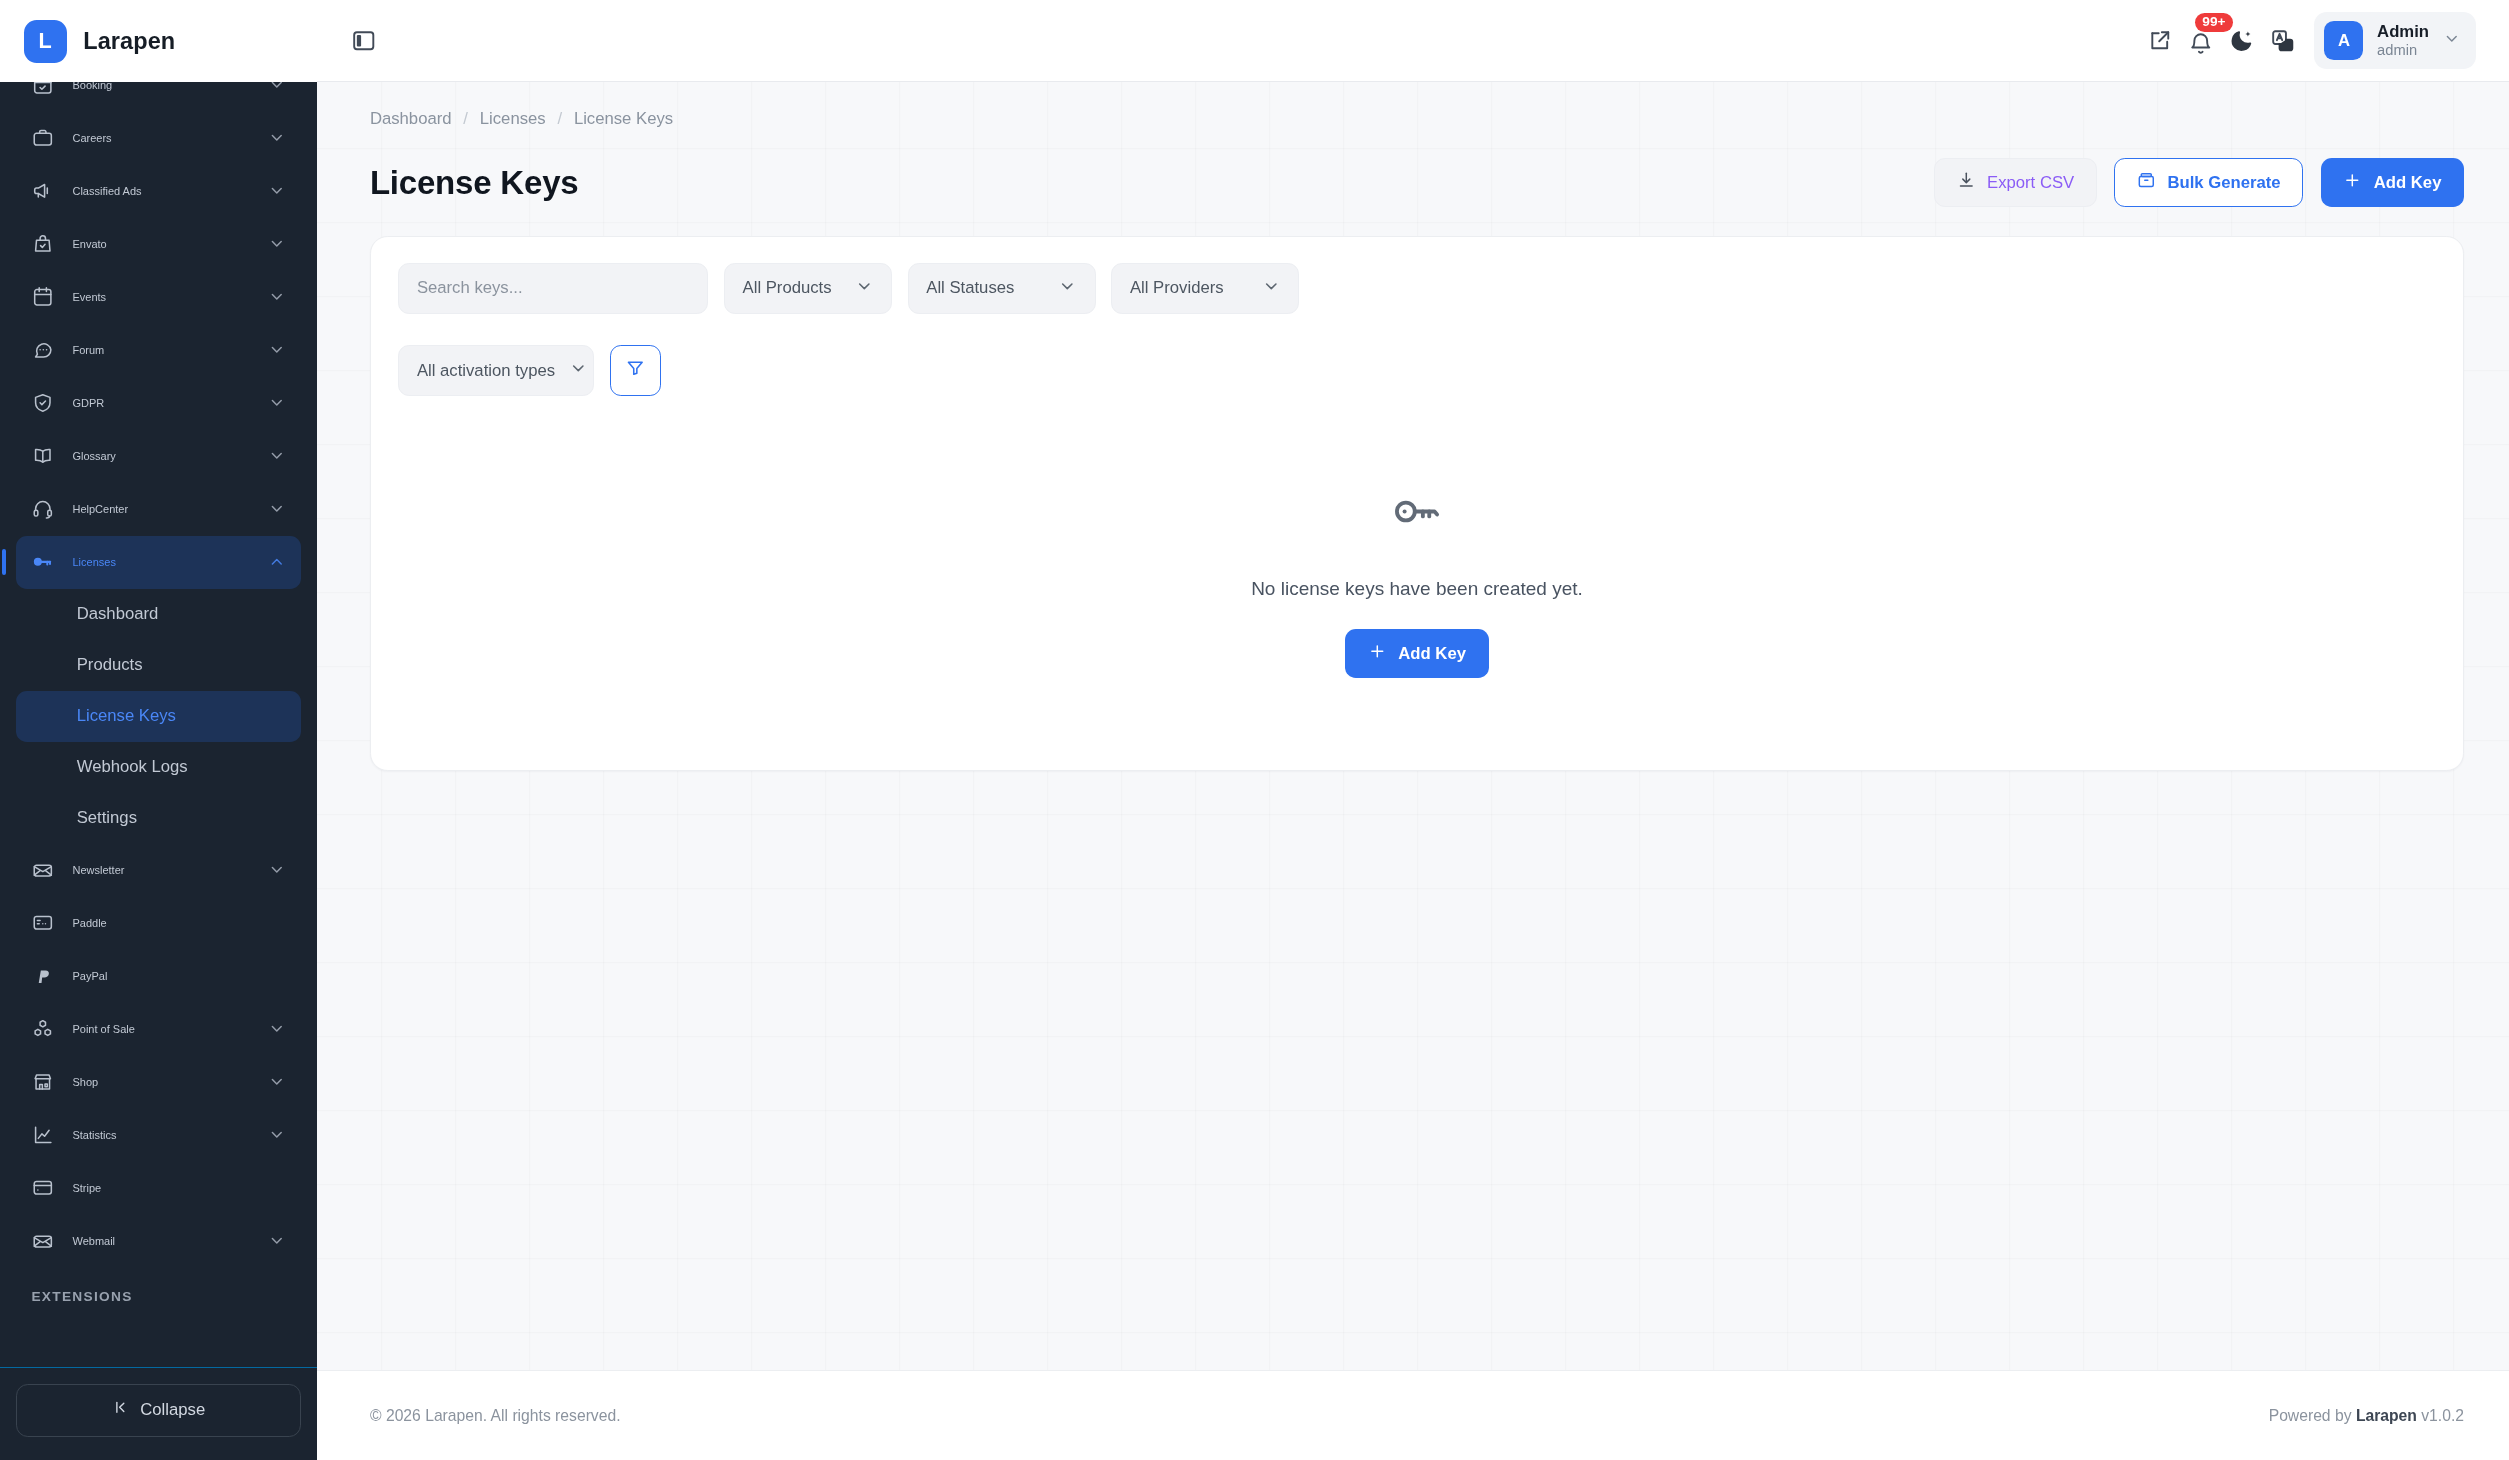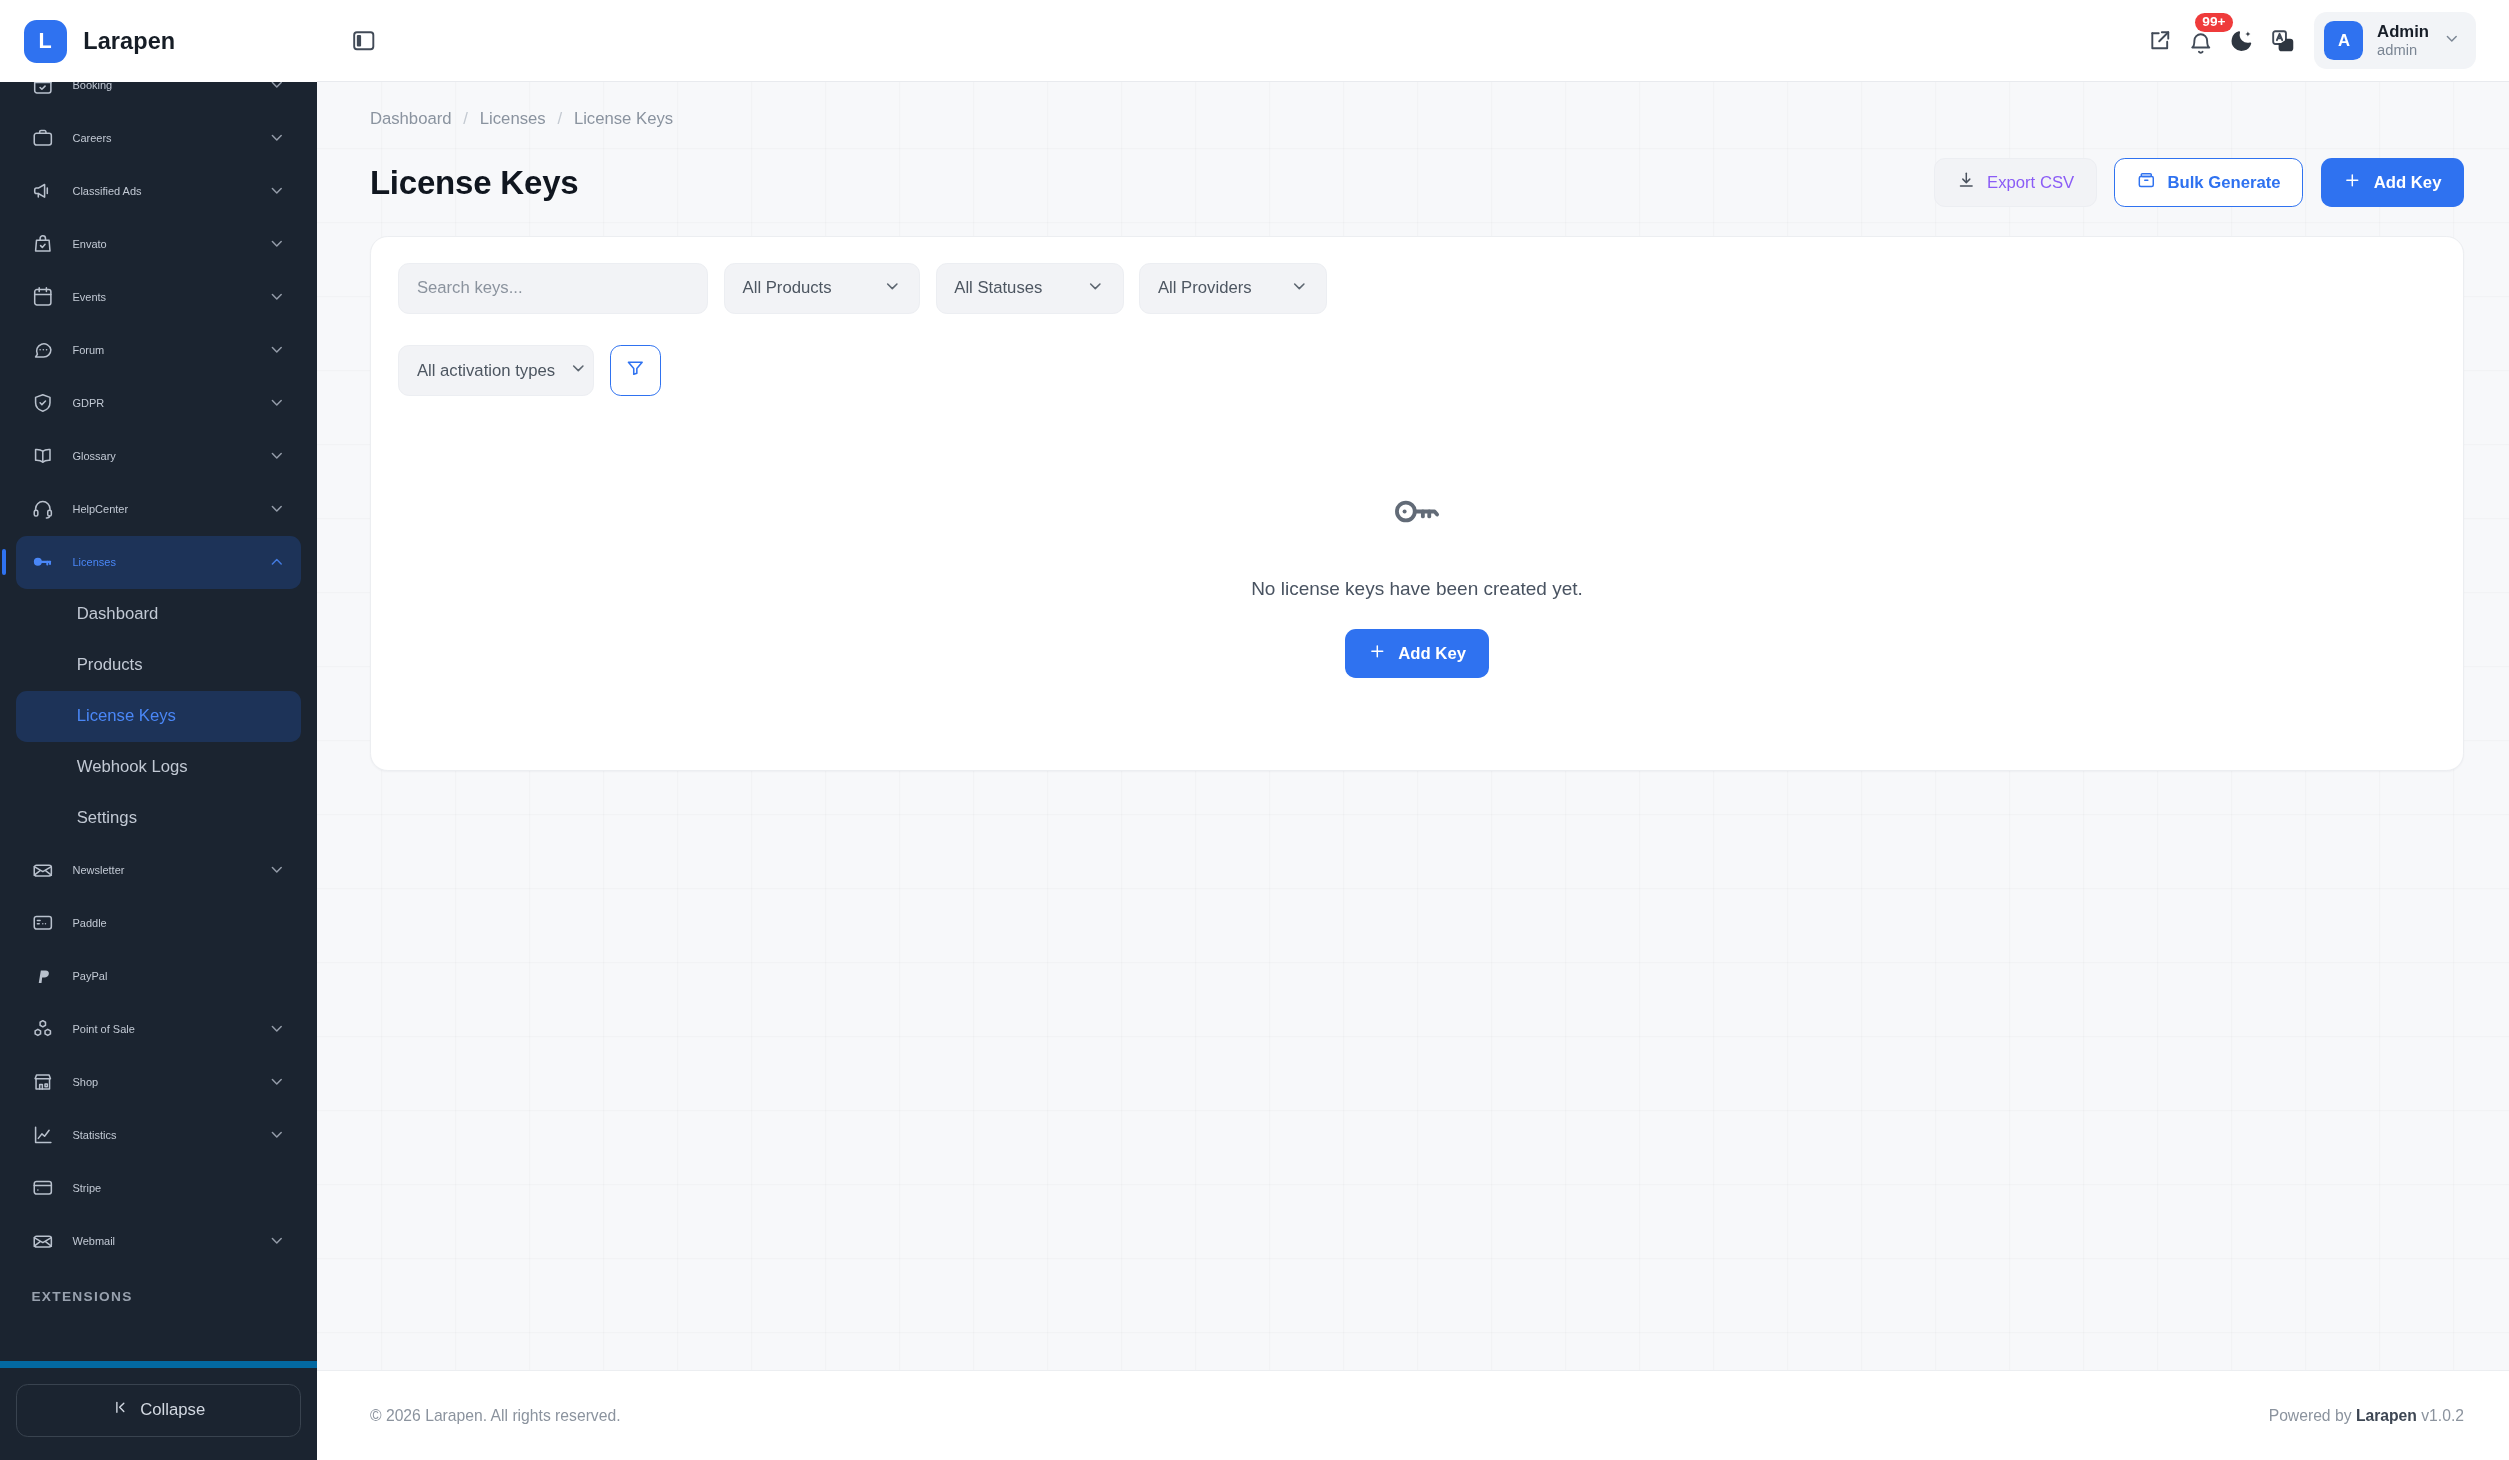--- a/index.html
+++ b/index.html
@@ -69,21 +69,21 @@
   .sub-item.active { background: #1d3358; color: #4a87f7; }
 
   .nav-section {
     padding: 21.6px 15.7px 9.8px 15.7px;
     font-size: 13.7px; letter-spacing: 1.3px; font-weight: 600;
     color: #98a1ae; text-transform: uppercase;
   }
 
   #sidebar-footer {
     flex: 0 0 auto; padding: 15.7px 15.7px 23.5px 15.7px;
-    border-top: 7px solid #0369a1;
+    border-top: 1px solid #0369a1;
   }
   #collapse-btn {
     height: 53px; width: 100%;
     border: 1px solid #39434f; border-radius: 11.8px;
     background: transparent; color: #d2d8e1; font-size: 16.7px;
     display: flex; align-items: center; justify-content: center; gap: 11.8px;
     cursor: pointer; font-family: inherit;
   }
   #collapse-btn svg { width: 16.7px; height: 16.7px; stroke: #d2d8e1; stroke-width: 2; fill:none;
                       stroke-linecap: round; stroke-linejoin: round; }
@@ -179,21 +179,21 @@
   #search-field { width: 310px; }
   #search-input {
     border: none; background: transparent; outline: none; width: 100%;
     font-size: 16.7px; color: #2c333d; font-family: inherit;
   }
   #search-input::placeholder { color: #8b939e; }
   .select { gap: 13.7px; justify-content: space-between; cursor: pointer; color: #4d5661; }
   .select .sv { white-space: nowrap; }
   .select svg { width: 18.6px; height: 18.6px; stroke: #5d6670; stroke-width: 2; fill: none;
                 stroke-linecap: round; stroke-linejoin: round; flex: 0 0 18.6px; }
-  #sel-products { width: 196px; }
+  #sel-products { width: 168px; }
   #sel-statuses { width: 188px; }
   #sel-providers { width: 188px; }
   #sel-activation { width: 196px; }
   #filter-apply {
     width: 51px; height: 51px; border-radius: 10.8px; background: #ffffff;
     border: 1px solid #2f72f0; display: flex; align-items: center; justify-content: center;
     cursor: pointer;
   }
   #filter-apply svg { width: 20.6px; height: 20.6px; stroke: #2f72f0; stroke-width: 1.8; fill: none;
                       stroke-linecap: round; stroke-linejoin: round; }

